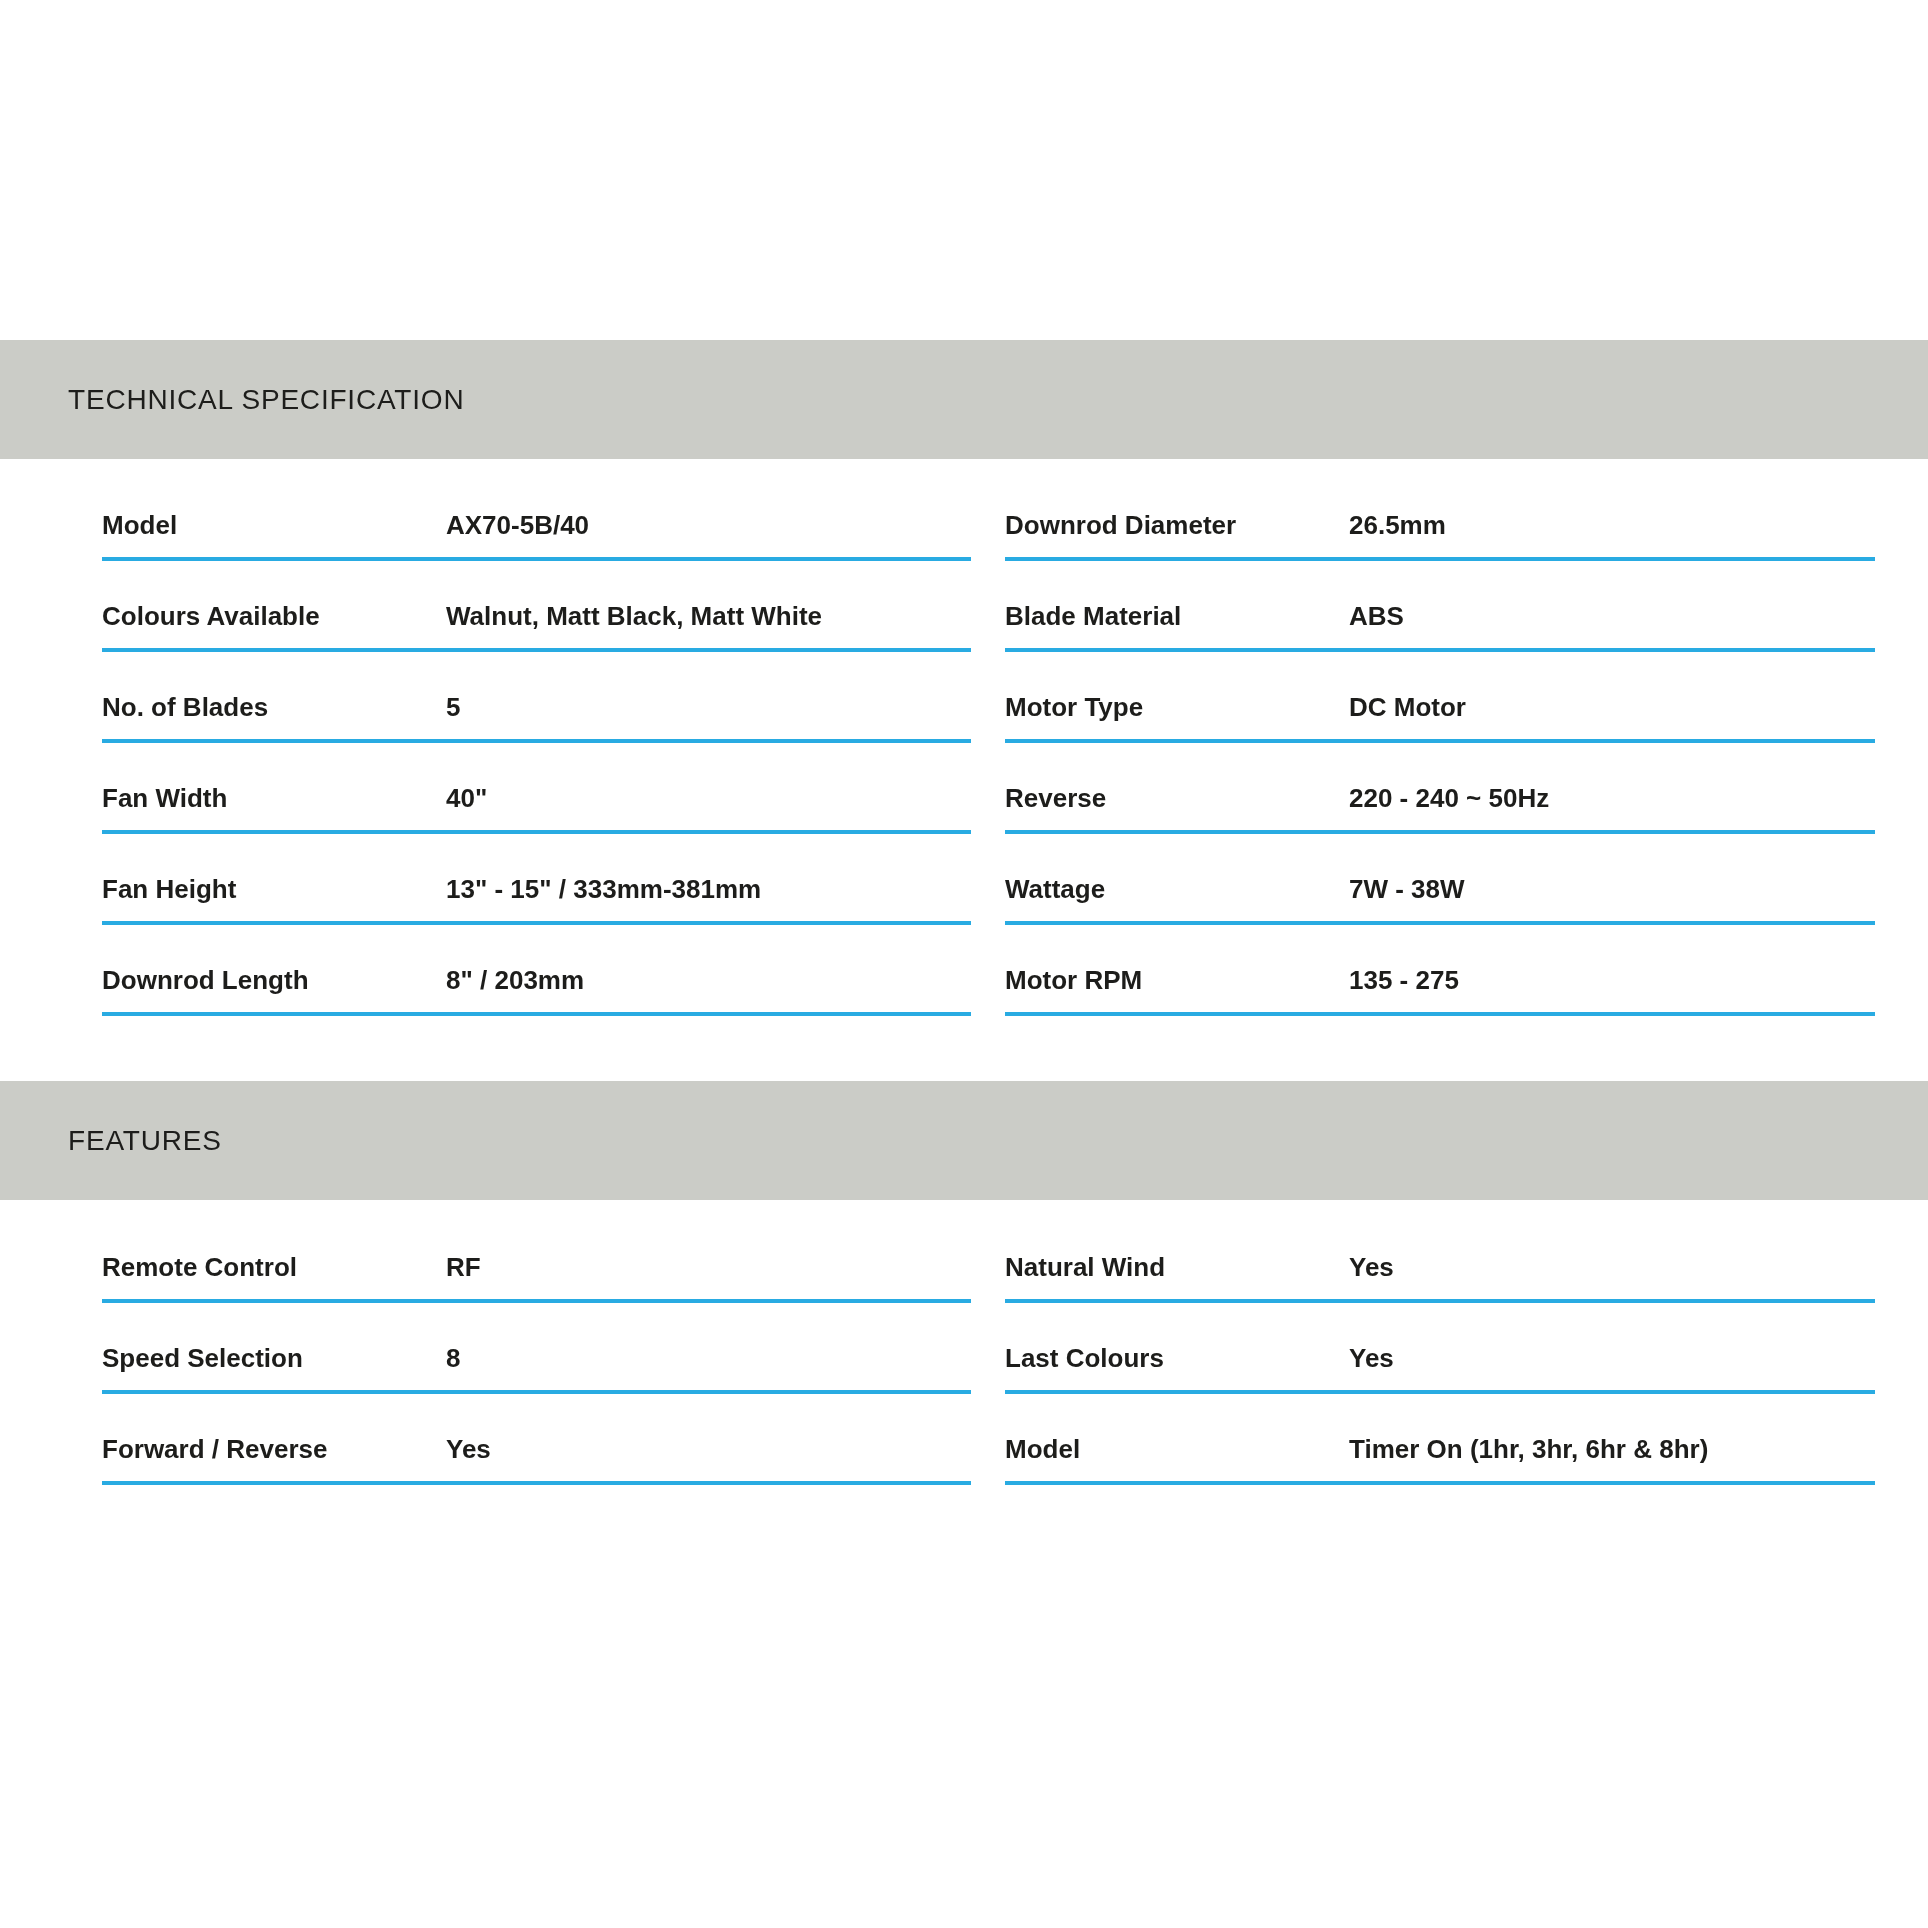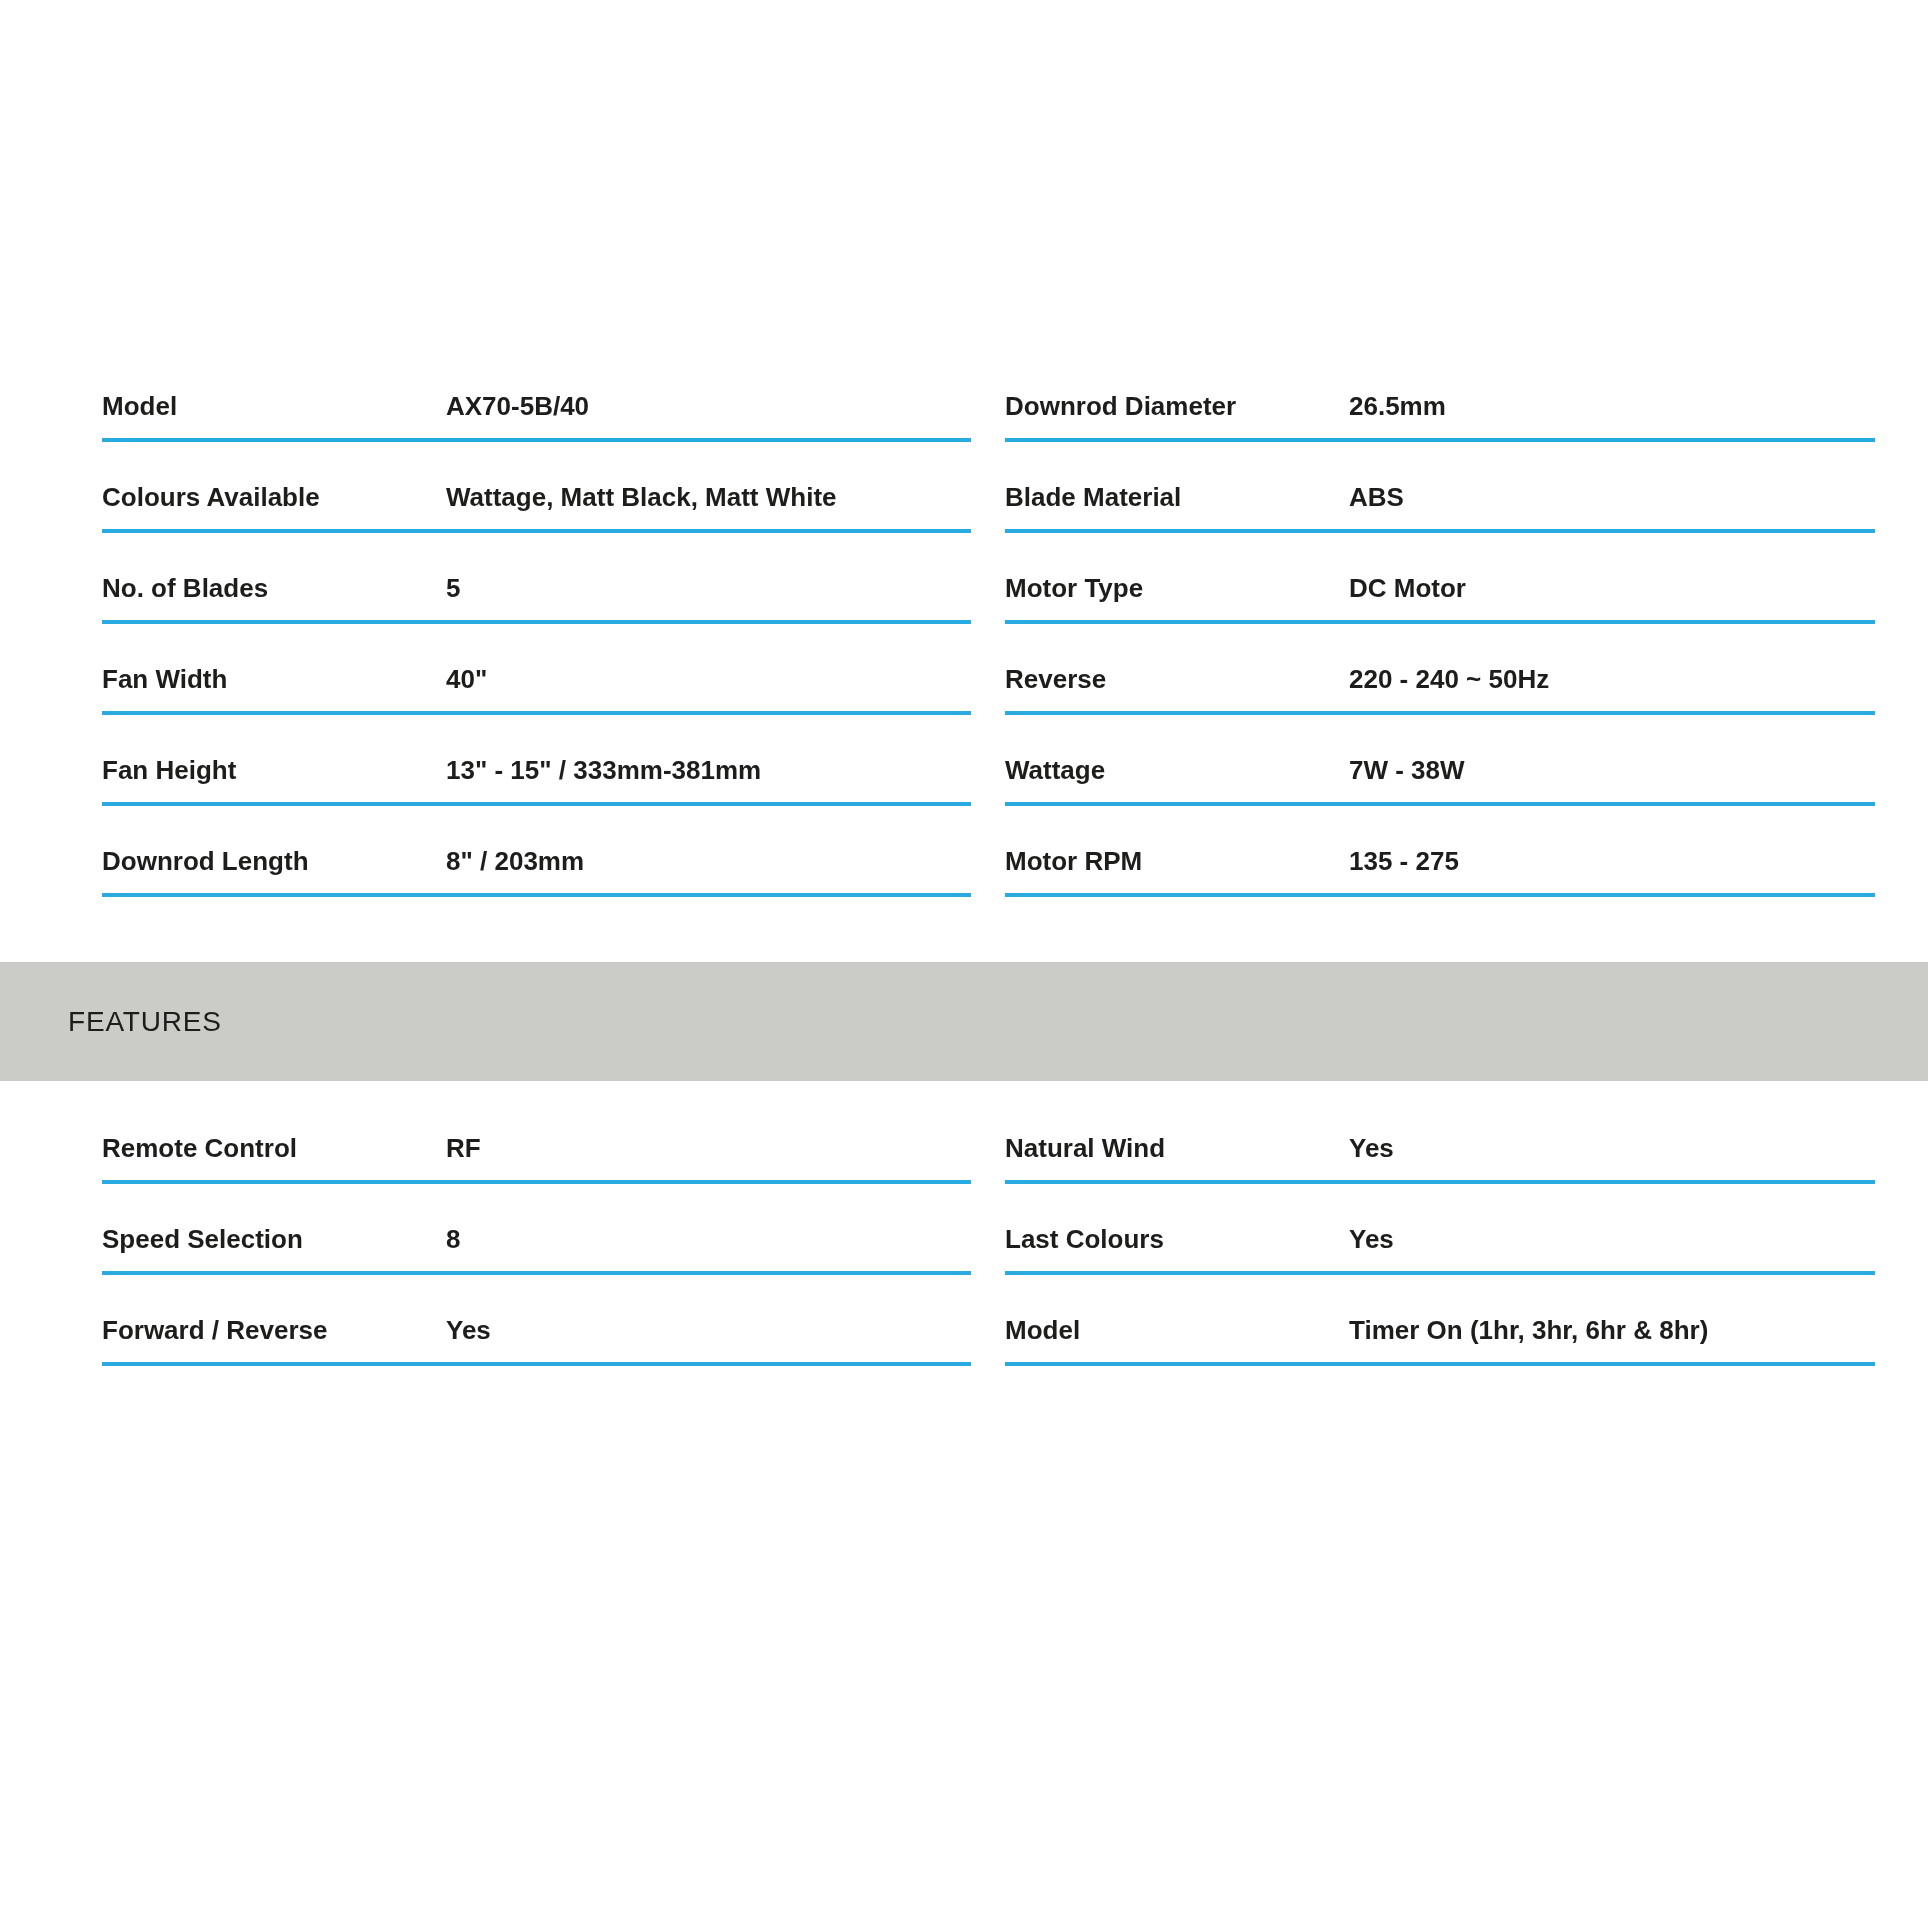--- a/index.html
+++ b/index.html
@@ -63,30 +63,33 @@
   }
 </style>
 </head>
 <body>
 
 <div class="page">
 
   <div class="top-space"></div>
 
   <section>
+    <div class="bar">
+      <span class="bar-title">TECHNICAL SPECIFICATION</span>
+    </div>
     <div class="section-body">
 
       <div class="col left">
         <div class="row">
           <div class="label">Model</div>
           <div class="value">AX70-5B/40</div>
         </div>
         <div class="row">
           <div class="label">Colours Available</div>
-          <div class="value">Wattage, Matt Black, Matt White</div>
+          <div class="value">Walnut, Matt Black, Matt White</div>
         </div>
         <div class="row">
           <div class="label">No. of Blades</div>
           <div class="value">5</div>
         </div>
         <div class="row">
           <div class="label">Fan Width</div>
           <div class="value">40"</div>
         </div>
         <div class="row">

